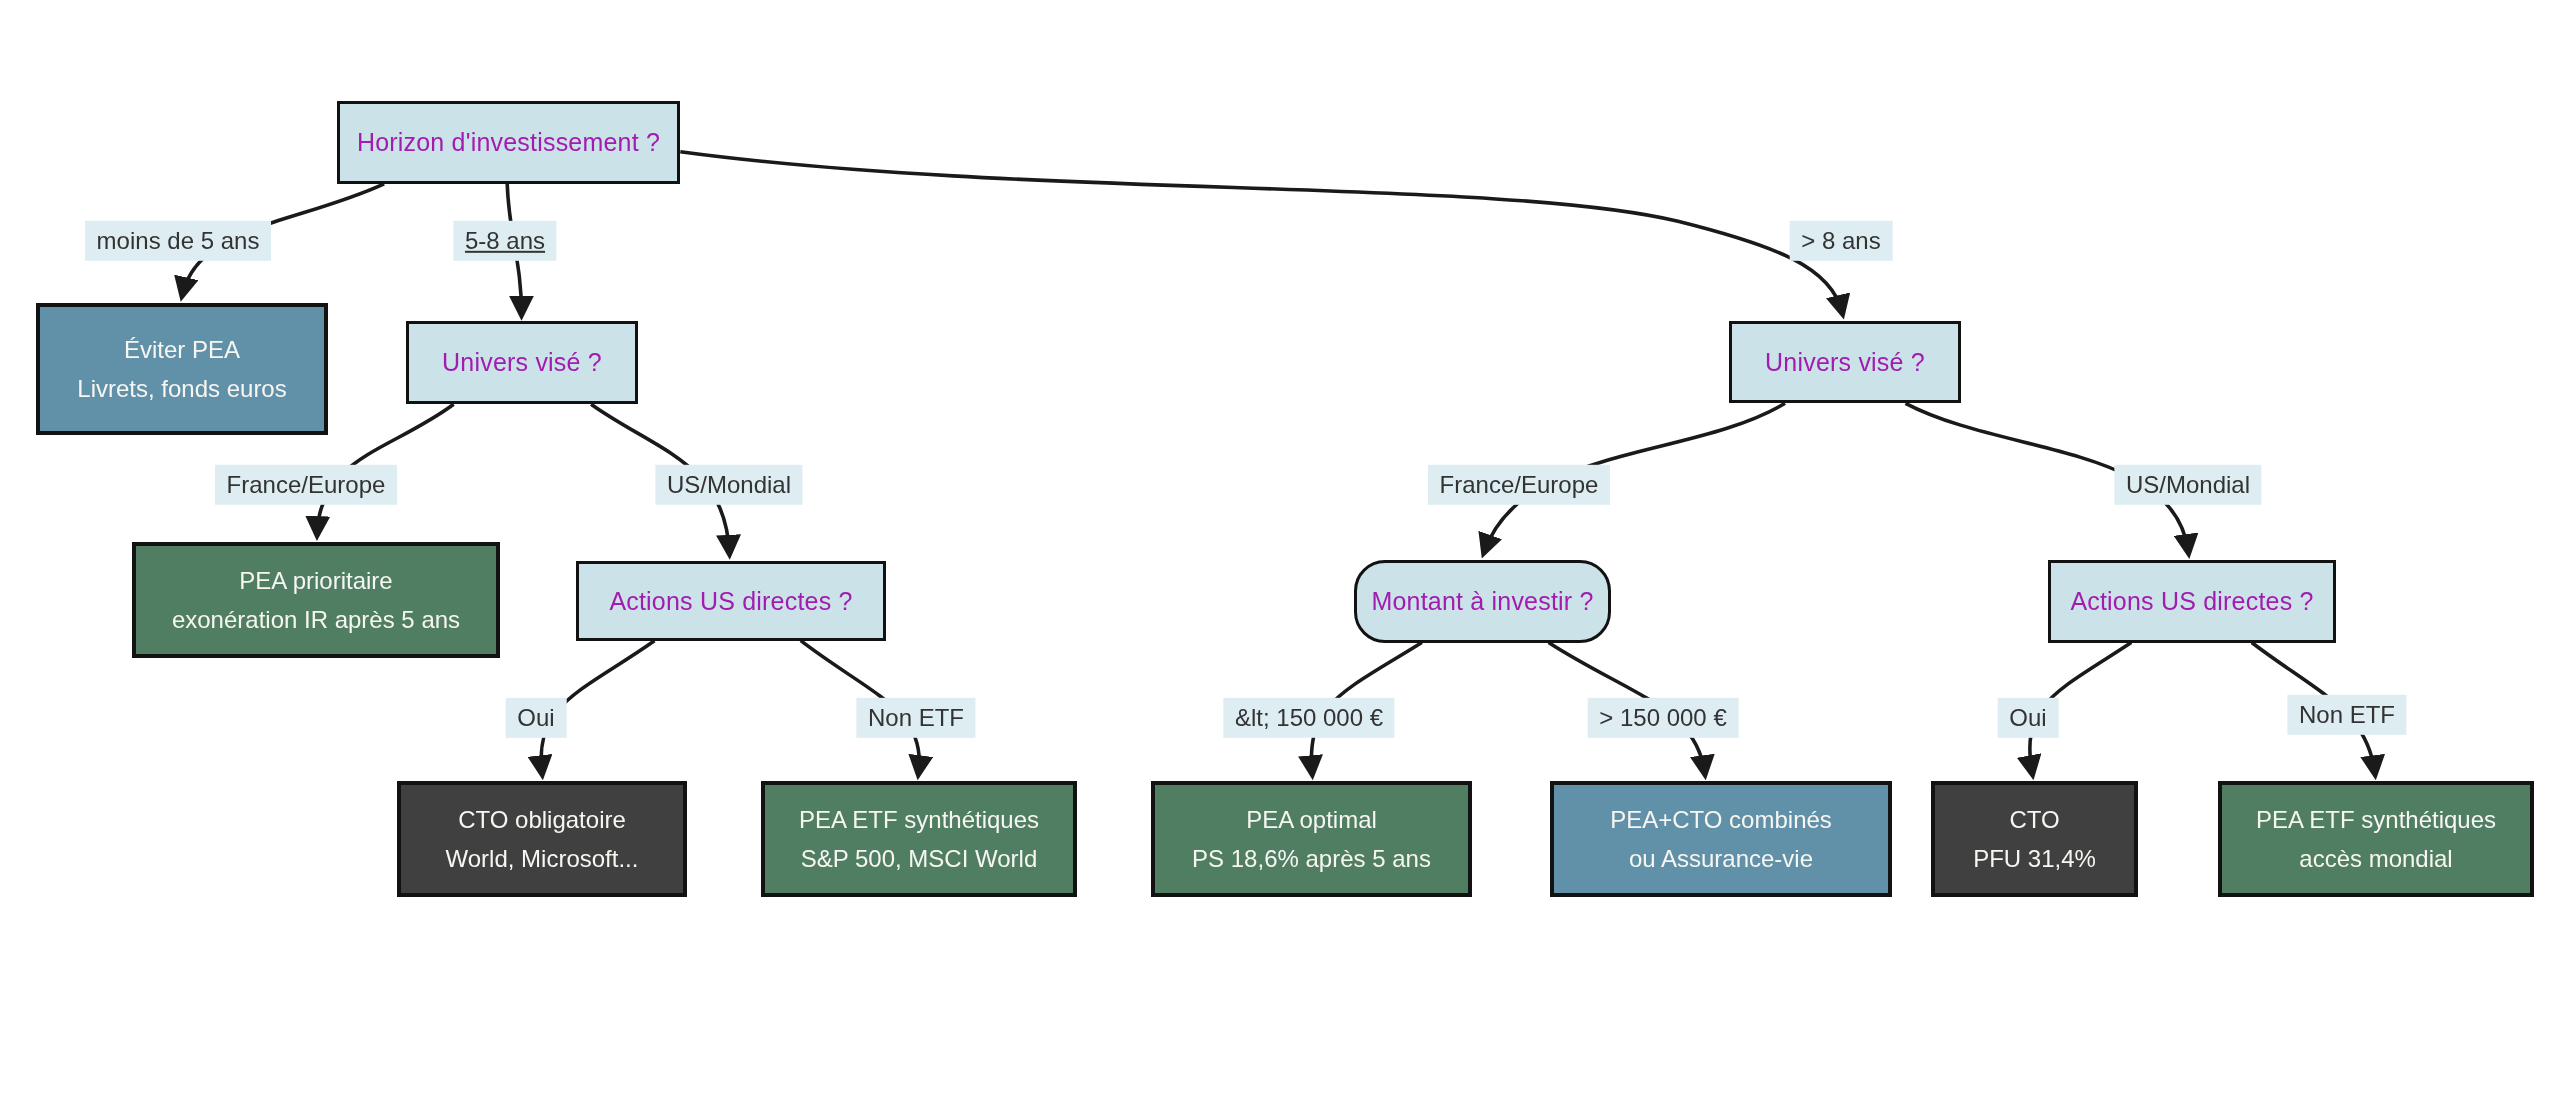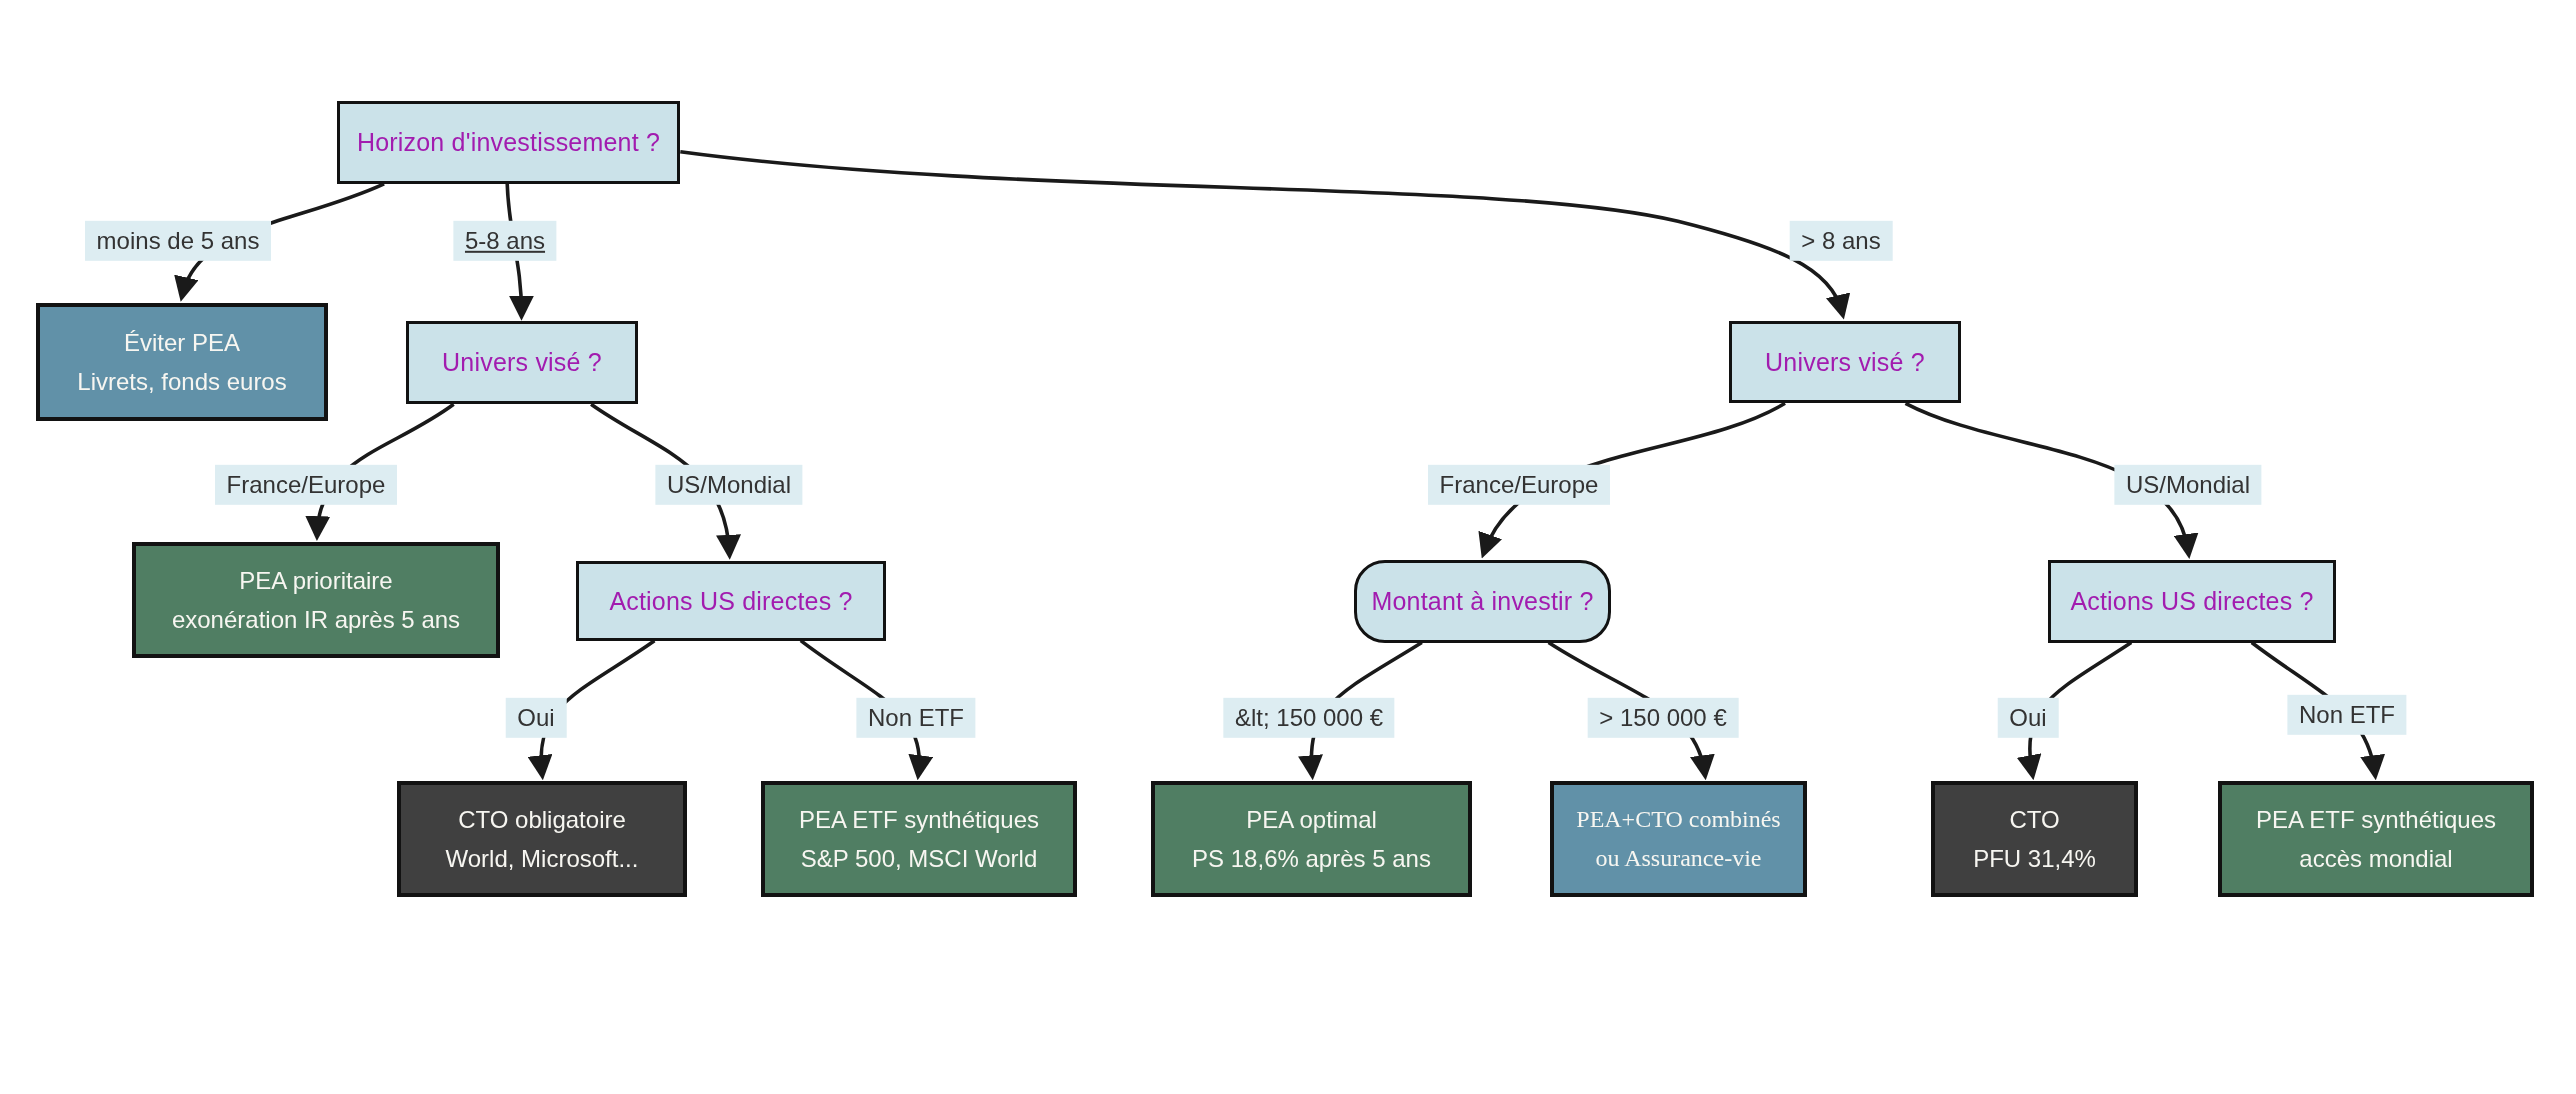--- a/index.html
+++ b/index.html
@@ -66,41 +66,41 @@
 <div class="node qnode" style="left:576px;top:561px;width:310px;height:80px;">
   <span>Actions US directes ?</span>
 </div>
 <div class="node qnode" style="left:1354px;top:560px;width:257px;height:83px;border-radius:31px;">
   <span>Montant à investir ?</span>
 </div>
 <div class="node qnode" style="left:2048px;top:560px;width:288px;height:83px;">
   <span>Actions US directes ?</span>
 </div>
 
-<div class="node leaf steel" style="left:36px;top:303px;width:292px;height:118px;">
+<div class="node leaf steel" style="left:36px;top:303px;width:292px;height:132px;">
   <span>Éviter PEA</span>
   <span>Livrets, fonds euros</span>
 </div>
 <div class="node leaf green" style="left:132px;top:542px;width:368px;height:116px;">
   <span>PEA prioritaire</span>
   <span>exonération IR après 5 ans</span>
 </div>
 <div class="node leaf orange" style="left:397px;top:781px;width:290px;height:116px;">
   <span>CTO obligatoire</span>
   <span>World, Microsoft...</span>
 </div>
 <div class="node leaf green" style="left:761px;top:781px;width:316px;height:116px;">
   <span>PEA ETF synthétiques</span>
   <span>S&amp;P 500, MSCI World</span>
 </div>
 <div class="node leaf green" style="left:1151px;top:781px;width:321px;height:116px;">
   <span>PEA optimal</span>
   <span>PS 18,6% après 5 ans</span>
 </div>
-<div class="node leaf steel" style="left:1550px;top:781px;width:257px;height:116px;font-family:Liberation Serif, serif;">
+<div class="node leaf steel" style="left:1550px;top:781px;width:342px;height:116px;">
   <span>PEA+CTO combinés</span>
   <span>ou Assurance-vie</span>
 </div>
 <div class="node leaf orange" style="left:1931px;top:781px;width:207px;height:116px;">
   <span>CTO</span>
   <span>PFU 31,4%</span>
 </div>
 <div class="node leaf green" style="left:2218px;top:781px;width:316px;height:116px;">
   <span>PEA ETF synthétiques</span>
   <span>accès mondial</span>

